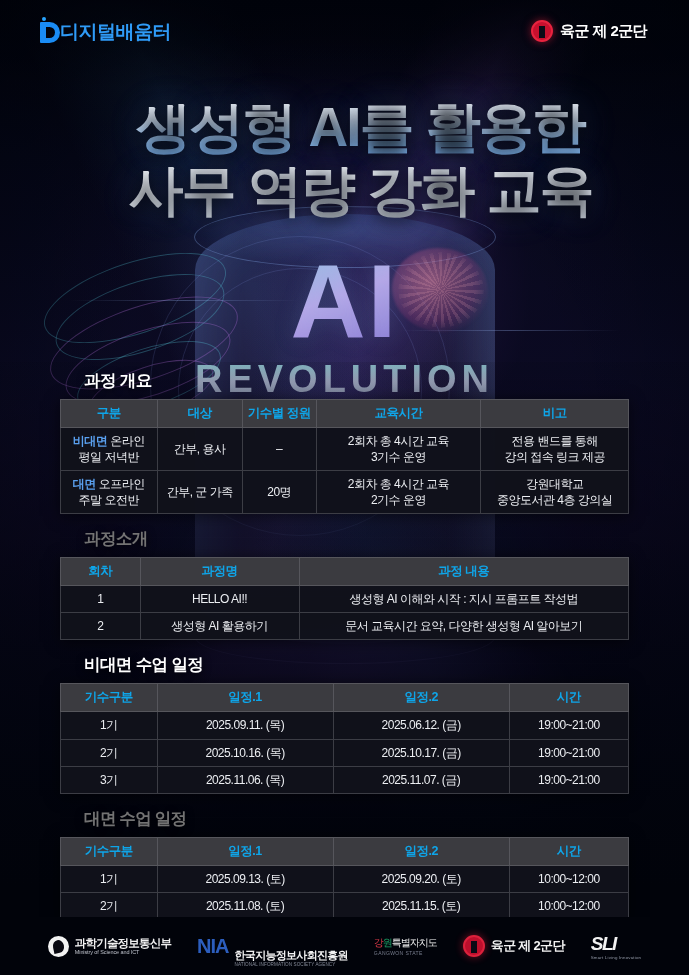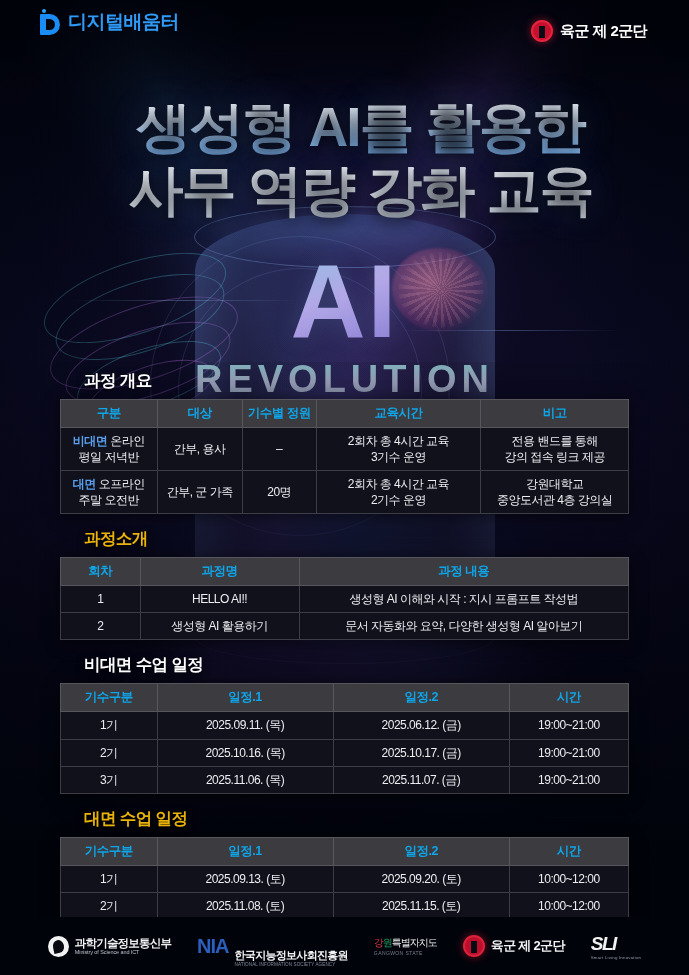--- a/index.html
+++ b/index.html
@@ -126,21 +126,21 @@
       linear-gradient(180deg, rgba(0,2,10,.9) 0%, transparent 9%, transparent 84%, rgba(0,1,6,.96) 100%);
   }
   .content-scrim {
     position:absolute; left:0; right:0; top:362px; bottom:0;
     background:linear-gradient(180deg, rgba(3,5,16,.10) 0%, rgba(3,5,16,.55) 28%, rgba(2,4,14,.88) 60%, #01030a 86%);
     pointer-events:none;
   }
 
   
   .hdr { position:absolute; left:0; right:0; top:0; height:62px; }
-  .logo-left { position:absolute; left:40px; top:9px; display:flex; align-items:flex-end; gap:8px; }
+  .logo-left { position:absolute; left:40px; top:19px; display:flex; align-items:flex-start; }
   .logo-mark { position:relative; width:20px; height:24px; }
   .logo-mark .bar {
     position:absolute; left:0; top:3px; width:6px; height:21px;
     background:#1a8cf5; border-radius:1px;
   }
   .logo-mark .arch {
     position:absolute; left:5px; top:3px; width:15px; height:21px;
     border:5px solid #1a8cf5; border-left:none;
     border-radius:0 11px 11px 0;
   }
@@ -180,21 +180,21 @@
   }
 
   
   .body { position:absolute; left:0; right:0; top:370px; padding:0 60px; }
   .section { margin-bottom:14px; }
   .sec-title {
     font-size:16.5px; font-weight:bold; letter-spacing:-.6px;
     margin-bottom:7px; text-shadow:0 2px 8px rgba(0,0,0,.9);margin-left:24px;
   }
   .sec-title.white { color:#ffffff; }
-  .sec-title.blue  { color:#eab308; }
+  .sec-title.blue  { color:#737373;font-family:Liberation Serif, serif; }
 
   table.t {
     width:100%; border-collapse:collapse;
     table-layout:fixed;
     background:rgba(10,11,20,.80);
     box-shadow:0 2px 14px rgba(0,0,0,.55);
   }
   table.t th {
     background:#3b3b40;
     color:#0ea5e9;
@@ -379,21 +379,21 @@
         </thead>
         <tbody>
           <tr>
             <td class="num">1</td>
             <td>HELLO AI!!</td>
             <td>생성형 AI 이해와 시작 : 지시 프롬프트 작성법</td>
           </tr>
           <tr>
             <td class="num">2</td>
             <td>생성형 AI 활용하기</td>
-            <td>문서 자동화와 요약, 다양한 생성형 AI 알아보기</td>
+            <td>문서 교육시간 요약, 다양한 생성형 AI 알아보기</td>
           </tr>
         </tbody>
       </table>
     </div>
 
     <div class="section">
       <div class="sec-title white">비대면 수업 일정</div>
       <table class="t">
         <colgroup>
             <col style="width:17%">

